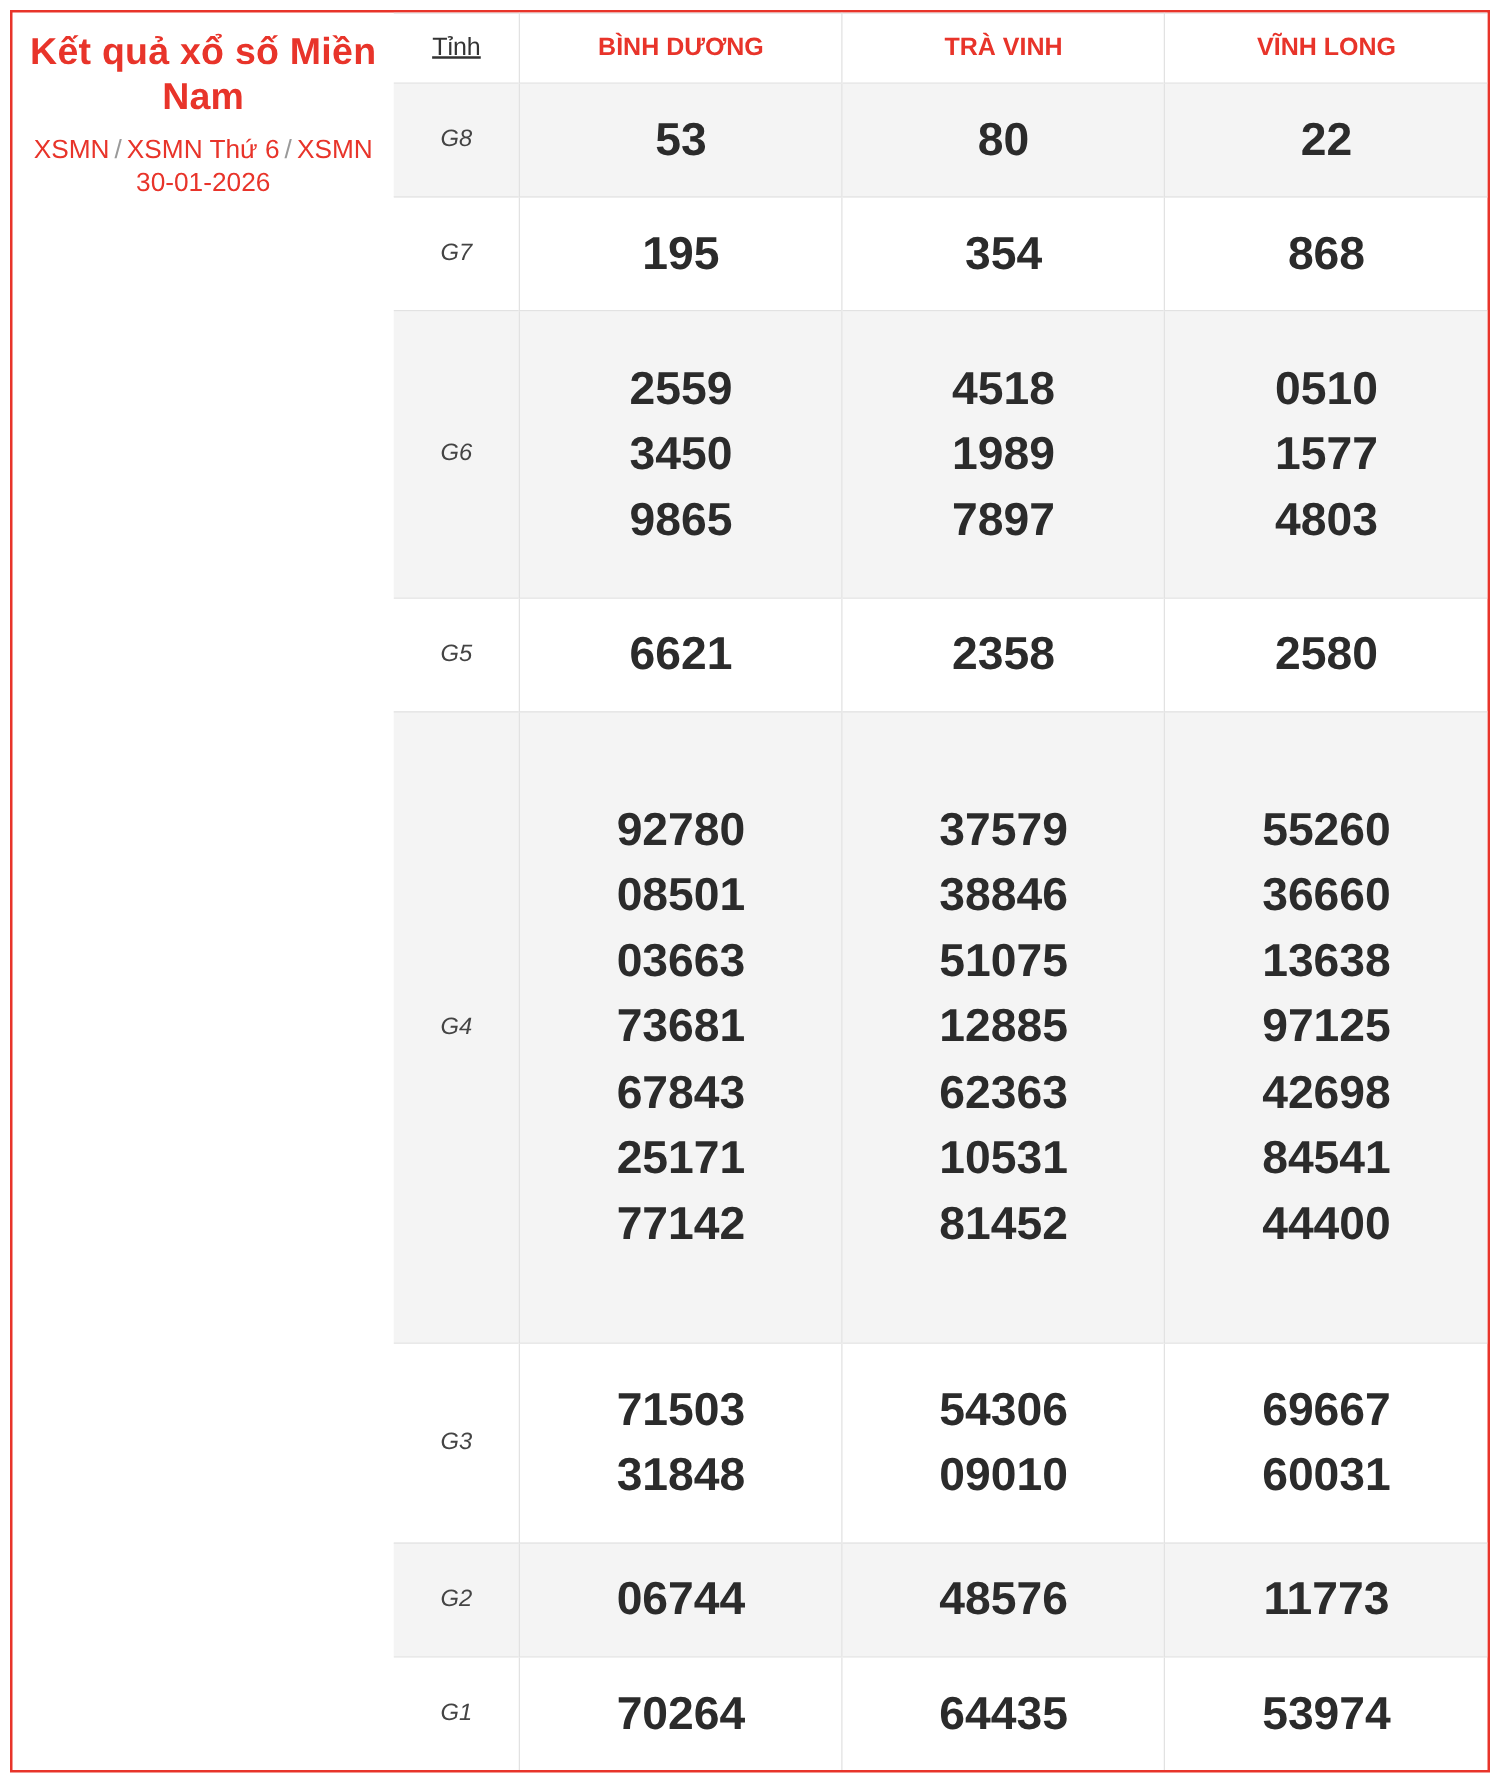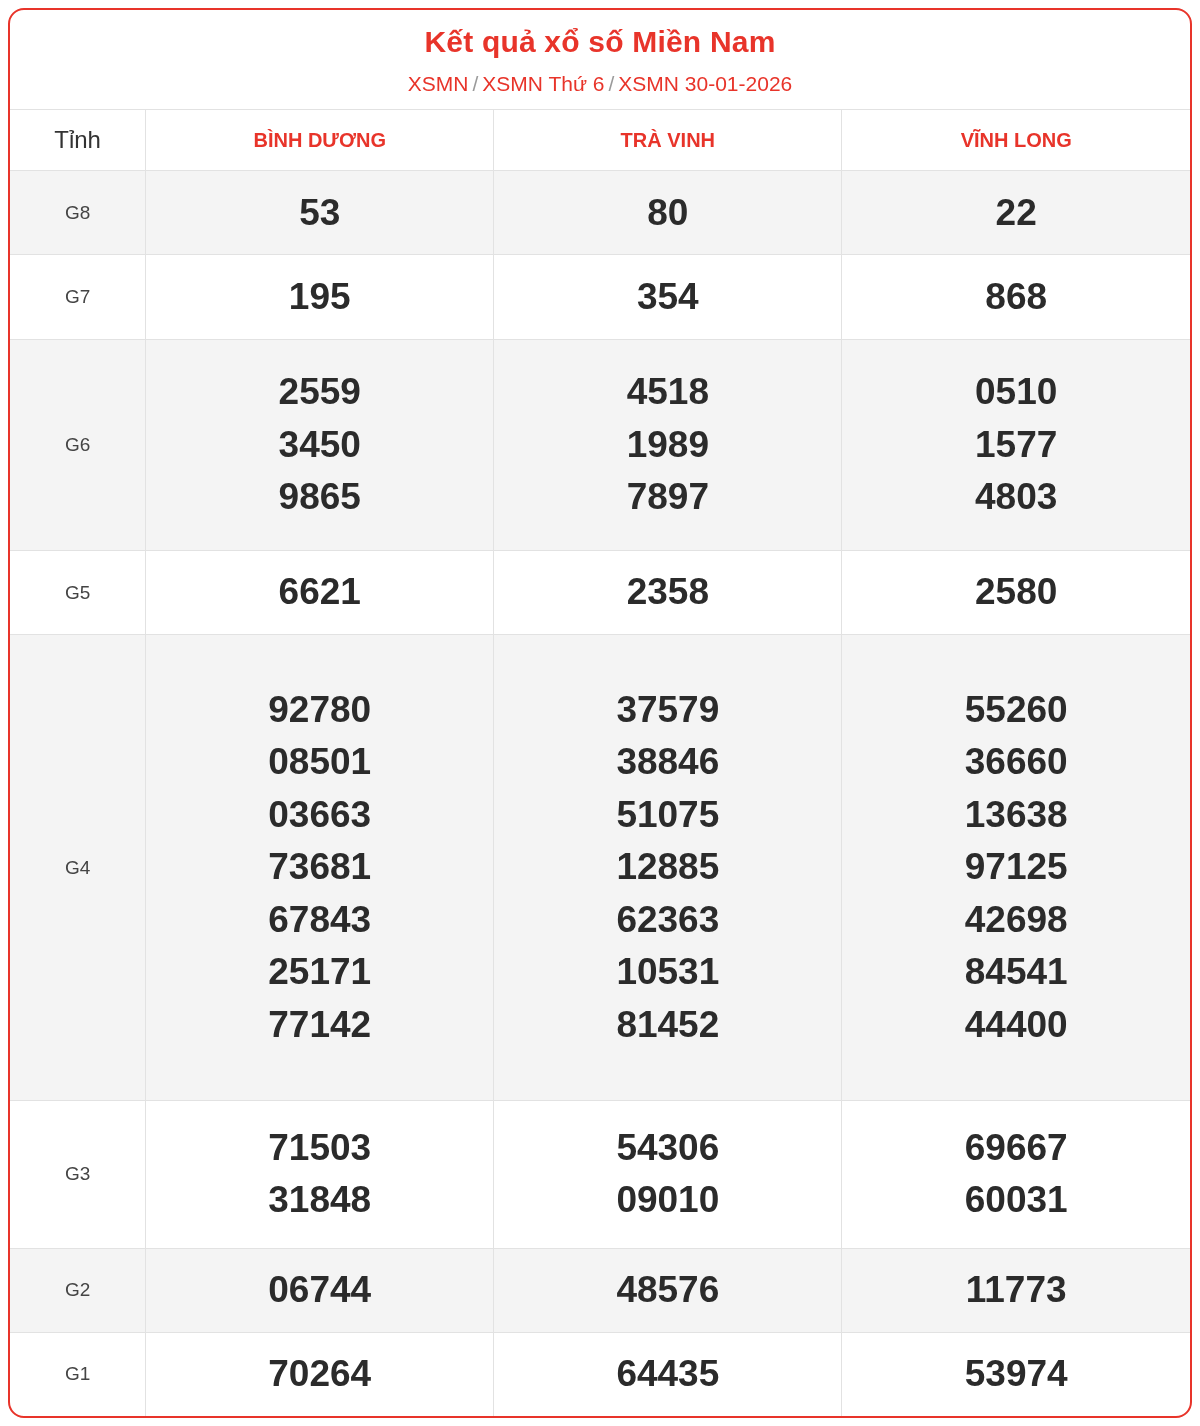--- a/index.html
+++ b/index.html
@@ -18,25 +18,25 @@
     box-sizing: border-box;
     width: 1200px;
     height: 1426px;
     padding: 8px;
   }
   .card {
     box-sizing: border-box;
     width: 100%;
     height: 100%;
     border: 2px solid #e8342a;
-    border-radius: 16px;
+    border-radius: 0;
     overflow: hidden;
     background: #ffffff;
     display: flex;
-    flex-direction: column;
+    flex-direction: row;
   }
   .header {
     padding: 14px 10px 6px 10px;
     text-align: center;
   }
   .title {
     color: #e8342a;
     font-size: 30px;
     font-weight: bold;
     letter-spacing: 0.2px;
@@ -78,26 +78,28 @@
   thead th {
     font-size: 20px;
     color: #e8342a;
     font-weight: bold;
     padding: 16px 4px;
     background: #ffffff;
   }
   thead th.prize-head {
     color: #333333;
     font-weight: normal;
-    font-size: 24px;
+    font-size: 20px;
+    text-decoration: underline;
   }
   tbody td.prize-label {
     font-size: 19px;
     color: #444444;
     font-weight: normal;
+    font-style: italic;
   }
   tbody td.nums {
     font-size: 37px;
     font-weight: bold;
     color: #2b2b2b;
     padding: 8px 4px;
     line-height: 1.42;
   }
   tbody tr.alt td {
     background: #f4f4f4;

